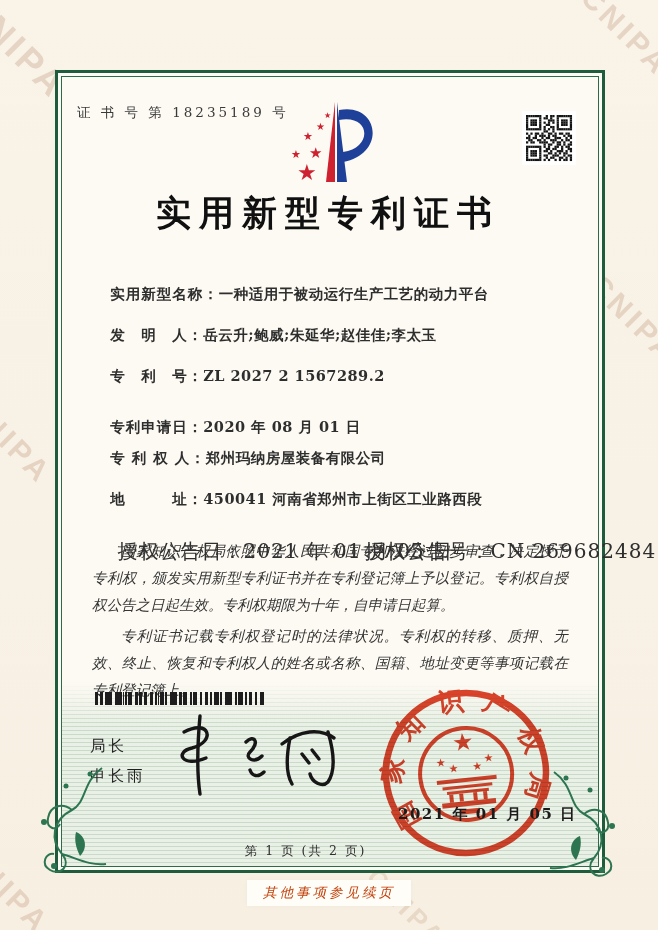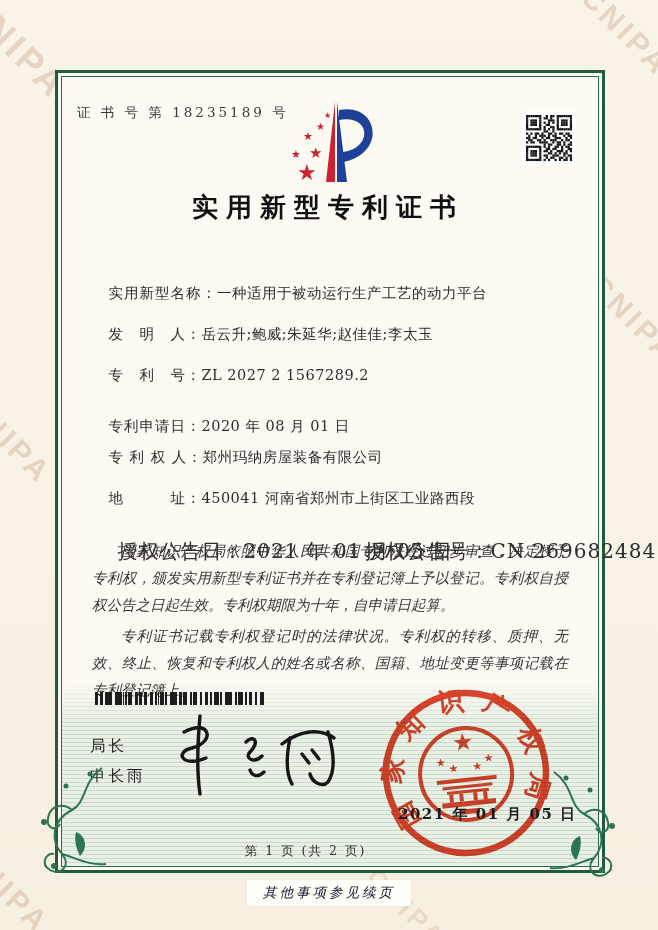--- a/index.html
+++ b/index.html
@@ -13,43 +13,43 @@
   .wm.inner{color:rgba(206,158,140,0.20);}
   #border-frame{position:absolute;left:55px;top:70px;width:544px;height:797px;
       border:3px solid #1f5c3d;background:#fdfaf3;}
   #border-frame .inner-line{position:absolute;left:3px;top:3px;right:3px;bottom:3px;
       border:1px solid #2c6b49;}
   #green-panel{position:absolute;left:4px;right:4px;bottom:4px;height:184px;
       background:repeating-linear-gradient(180deg,rgba(122,162,126,0.28) 0 1px,rgba(233,240,229,0.9) 1px 4px),#e9efe6;}
   #green-panel::before{content:"";position:absolute;left:0;right:0;top:0;height:42px;
       background:linear-gradient(180deg,#fdfaf3 0%,rgba(253,250,243,0) 100%);}
   .cert-no{font-size:13.5px;letter-spacing:3px;color:#3a3a3a;}
-  .title{left:55px;top:190px;width:546px;text-align:center;font-size:26px;font-weight:bold;
+  .title{left:55px;top:190px;width:546px;text-align:center;font-size:35px;font-weight:bold;
       letter-spacing:8px;color:#101010;}
-  .field-row{left:88px;width:488px;font-size:14.5px;color:#2e2e2e;letter-spacing:0.5px;white-space:pre-wrap;}
+  .field-row{left:88px;width:488px;font-size:14.5px;color:#2e2e2e;letter-spacing:0.5px;white-space:pre-wrap;font-weight:bold;}
   .field-row .lbl{letter-spacing:1px;}
   .grant-pair{font-size:20px;color:#2e2e2e;letter-spacing:1px;white-space:pre;}
   .paras{left:88px;top:534px;width:484px;font-size:14.5px;color:#343434;line-height:27px;
       text-align:justify;font-style:italic;}
   .paras p{margin:4px;text-indent:2em;}
   #barcode{left:95px;top:692px;width:170px;height:13px;
       background:
         repeating-linear-gradient(90deg,#1d1d1d 0 2px,transparent 2px 5px),
         repeating-linear-gradient(90deg,#1d1d1d 0 1px,transparent 1px 7px),
         repeating-linear-gradient(90deg,#1d1d1d 0 3px,transparent 3px 11px);}
   .signer{font-family:"Liberation Sans","DejaVu Sans",sans-serif;font-size:15.5px;
       color:#1f1f1f;letter-spacing:3px;text-align:center;}
   #seal-wrap{left:379px;top:686px;width:174px;height:174px;mix-blend-mode:multiply;
       opacity:0.95;transform:rotate(-6deg);}
   #seal-date{left:398px;top:805px;font-size:15px;font-weight:bold;color:#1b1b1b;
       letter-spacing:1.5px;z-index:6;}
   .page-no{left:55px;top:843px;width:501px;text-align:center;font-size:12.5px;
       color:#2e2e2e;letter-spacing:2px;z-index:5;}
   #footer-note{left:50%;top:880px;transform:translateX(-50%);background:#fffdf7;
-      padding:4px 16px;font-size:13.5px;color:#0f172a;letter-spacing:3px;font-style:italic;
+      padding:4px 16px;font-size:13.5px;color:#c2410c;letter-spacing:3px;font-style:italic;
       box-shadow:0 0 6px rgba(0,0,0,0.03);}
   .flourish{z-index:4;}
 </style>
 </head>
 <body>
 
 <div id="page">
 
   <span class="wm" style="left:-16px;top:-14px;font-size:36px;">CNIPA</span>
   <span class="wm" style="left:598px;top:-20px;font-size:30px;">CNIPA</span>

